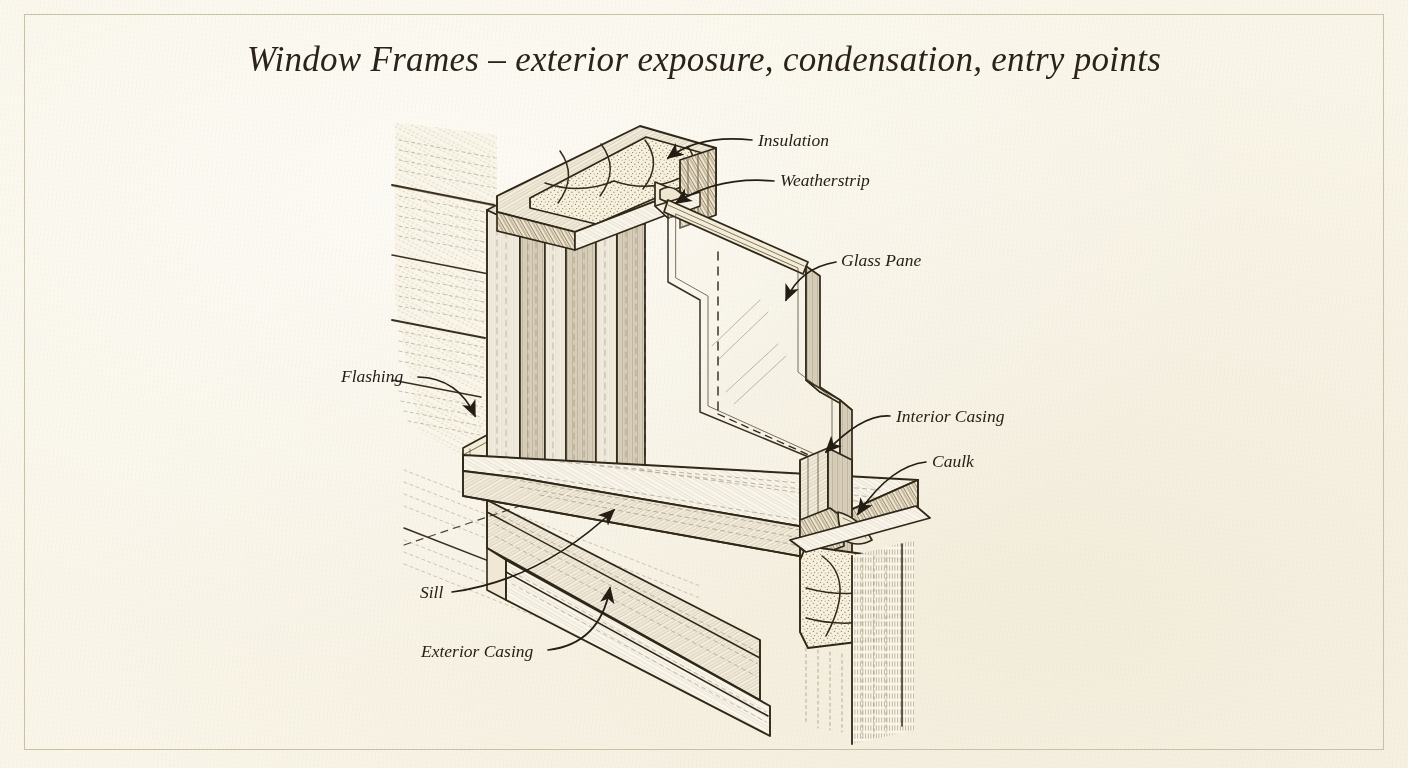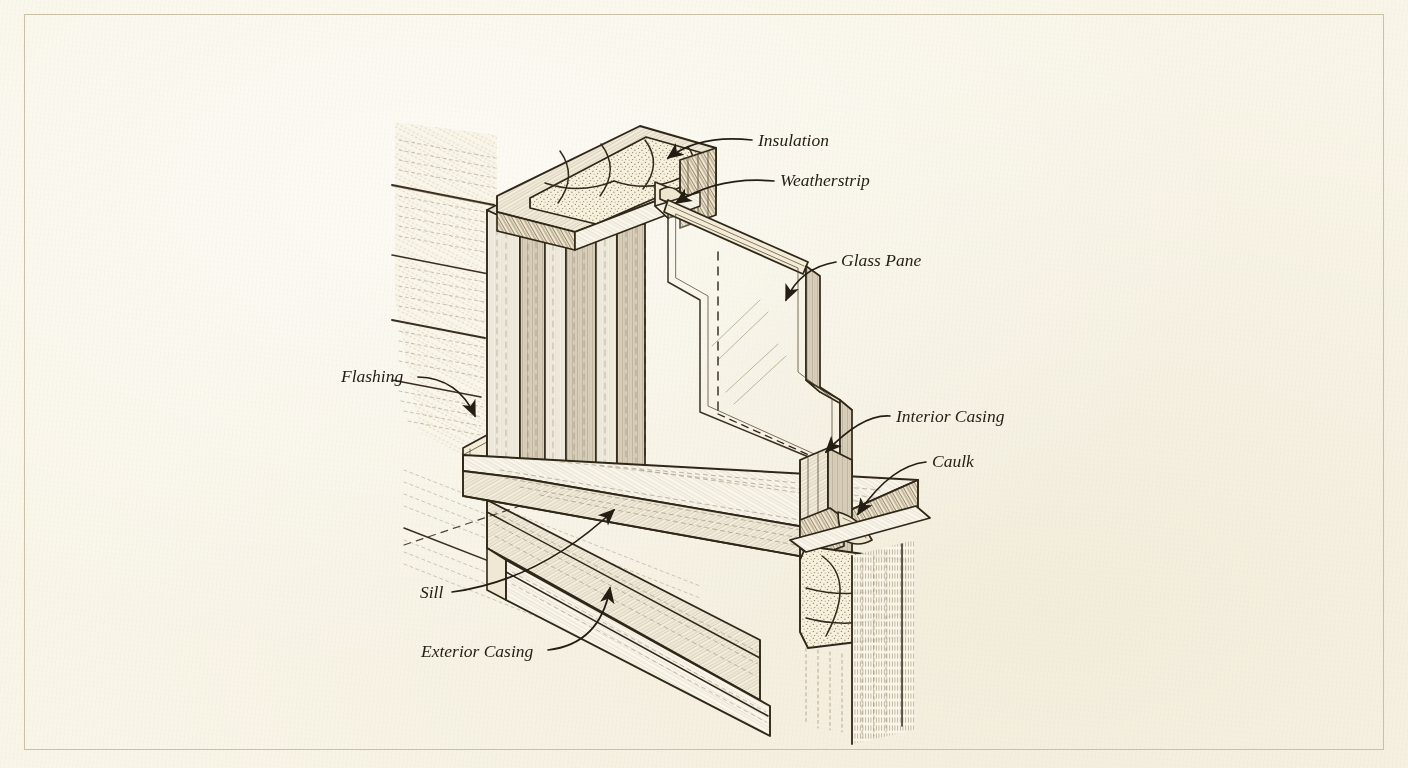--- a/index.html
+++ b/index.html
@@ -50,20 +50,21 @@
   }
 </style>
 </head>
 <body>
 
 <div id="plate">
 
   <div id="grain"></div>
   <div id="border"></div>
 
+  <div id="title">Window Frames – exterior exposure, condensation, entry points</div>
 
   <svg id="art" viewBox="0 0 1408 768">
     <defs>
 
       <pattern id="vgrain" width="6" height="6" patternUnits="userSpaceOnUse">
         <rect width="6" height="6" fill="#fbf7ec"></rect>
         <path d="M1 0V6M3.2 0V6M5 0V6" stroke="#8d7а5c" stroke-width=".55" opacity=".45"></path>
         <path d="M1 0V6M3.2 0V6M5 0V6" stroke="#8c7a5c" stroke-width=".55" opacity=".45"></path>
       </pattern>
 

